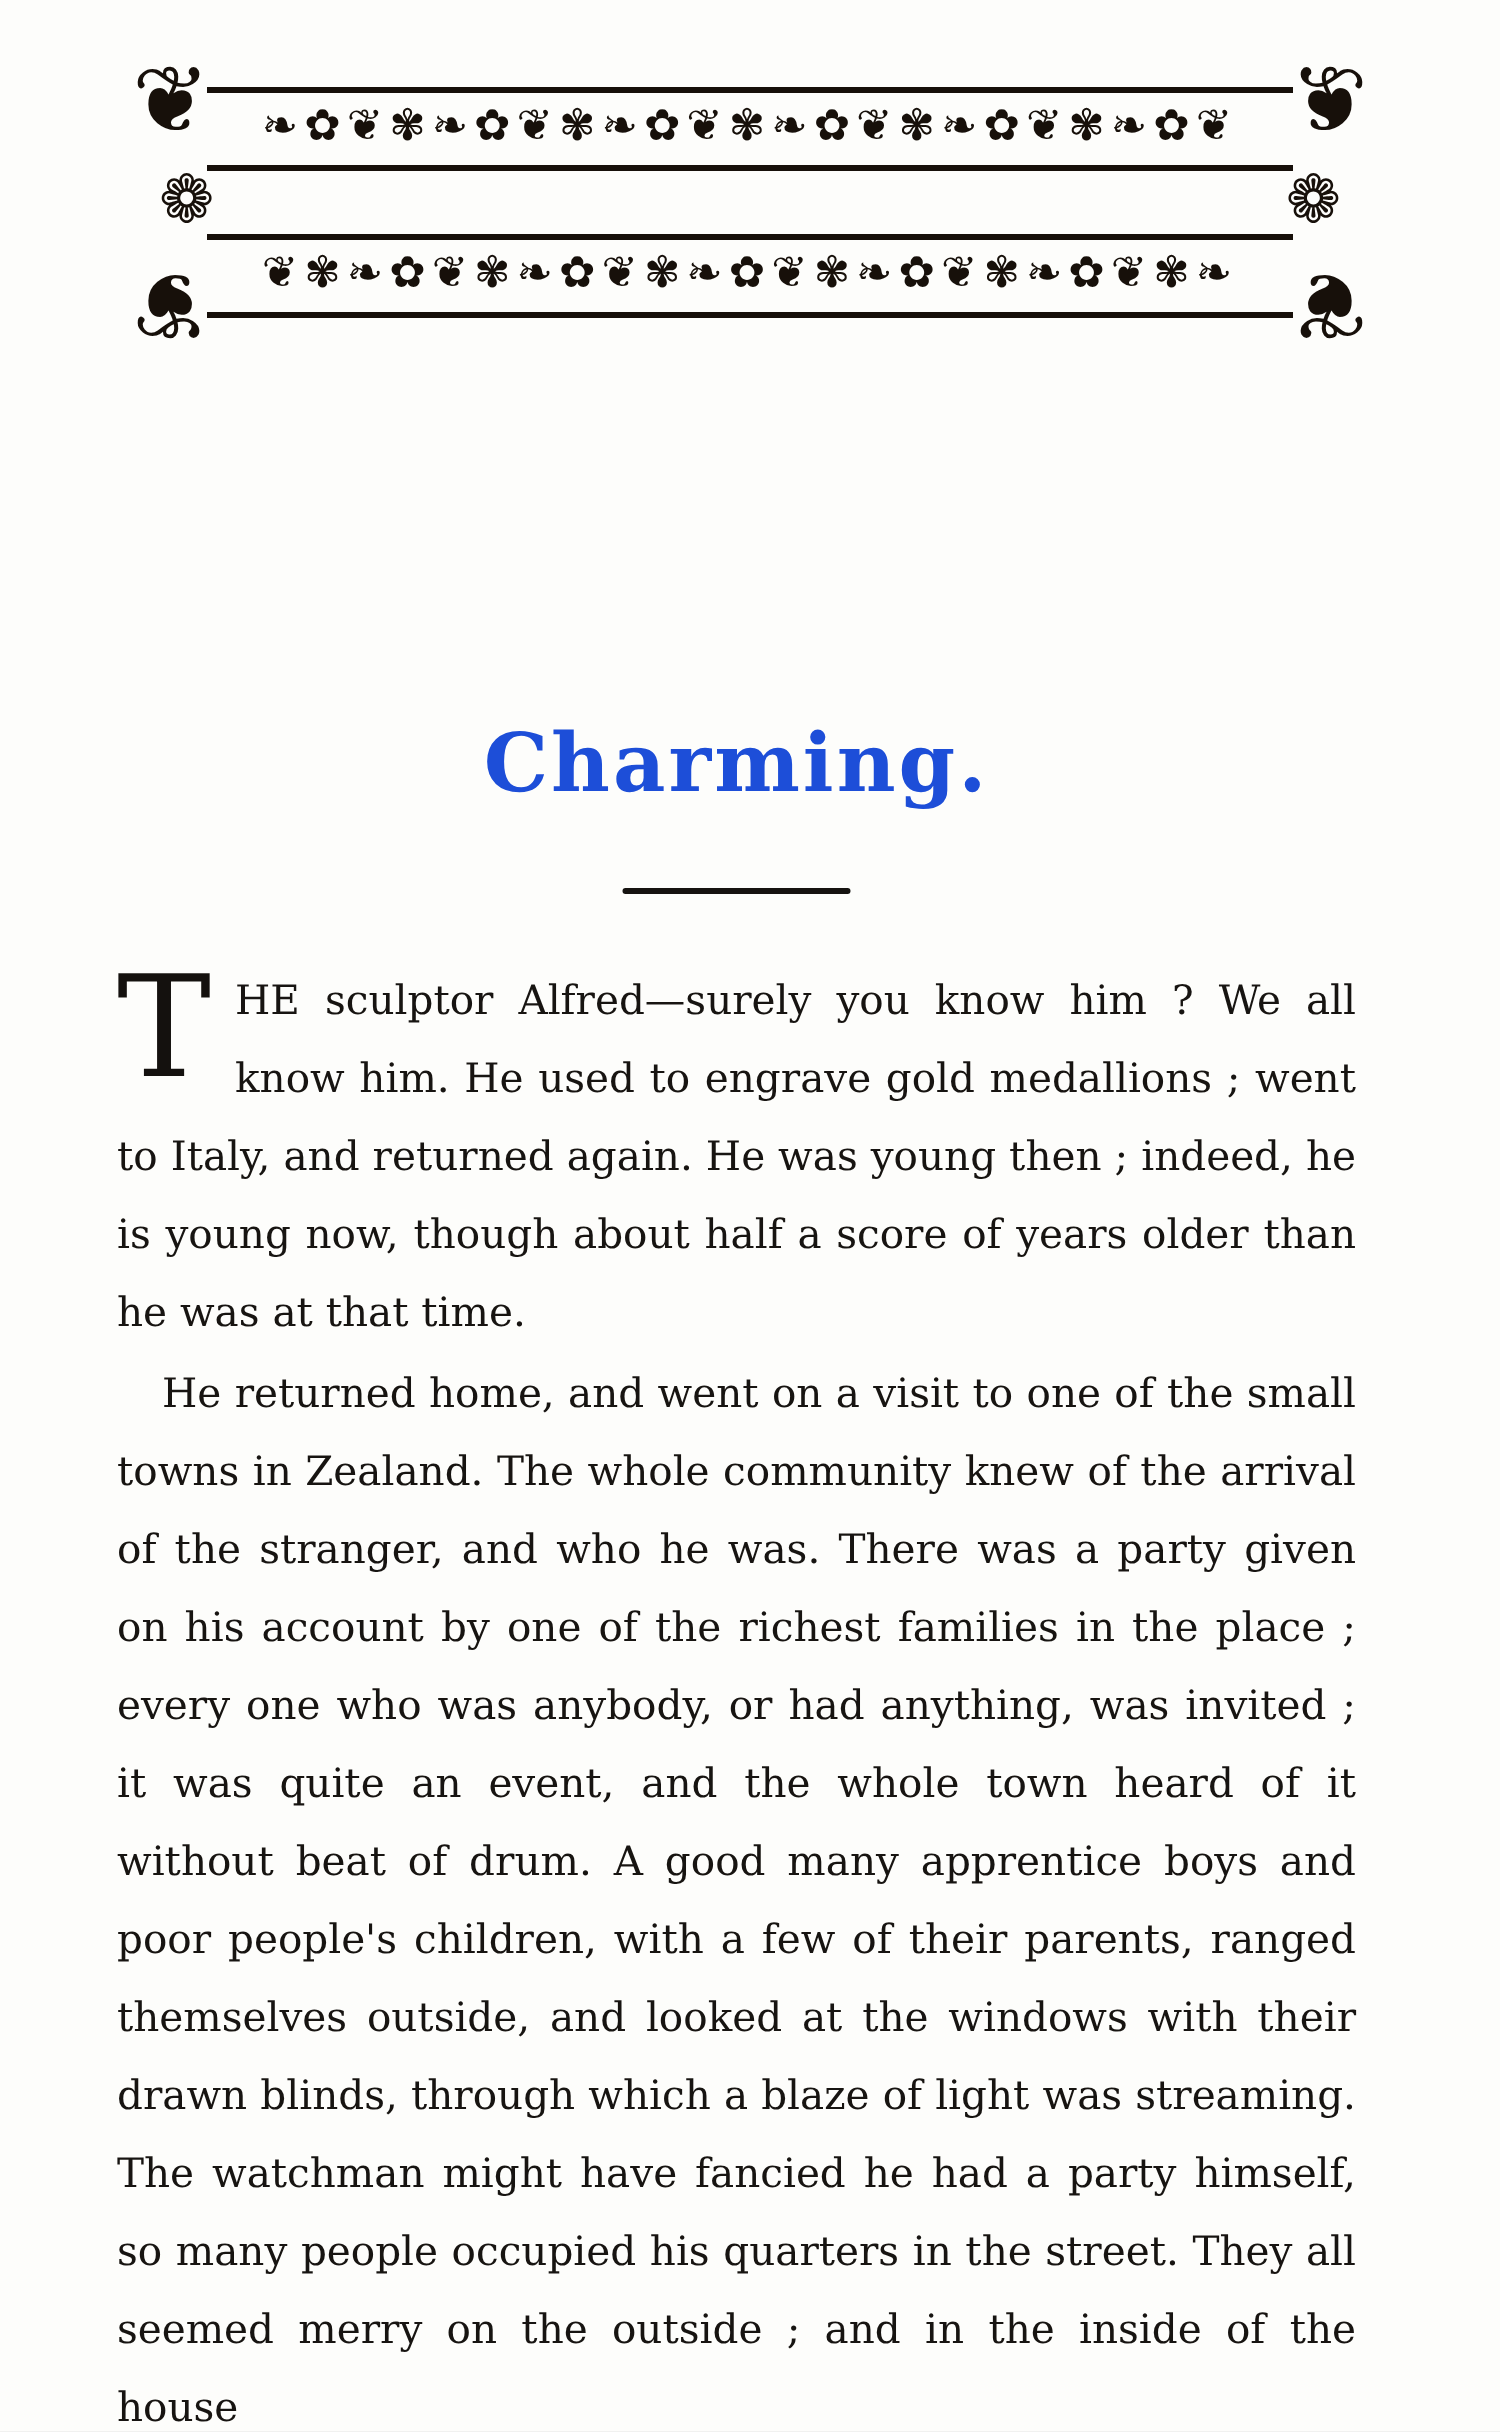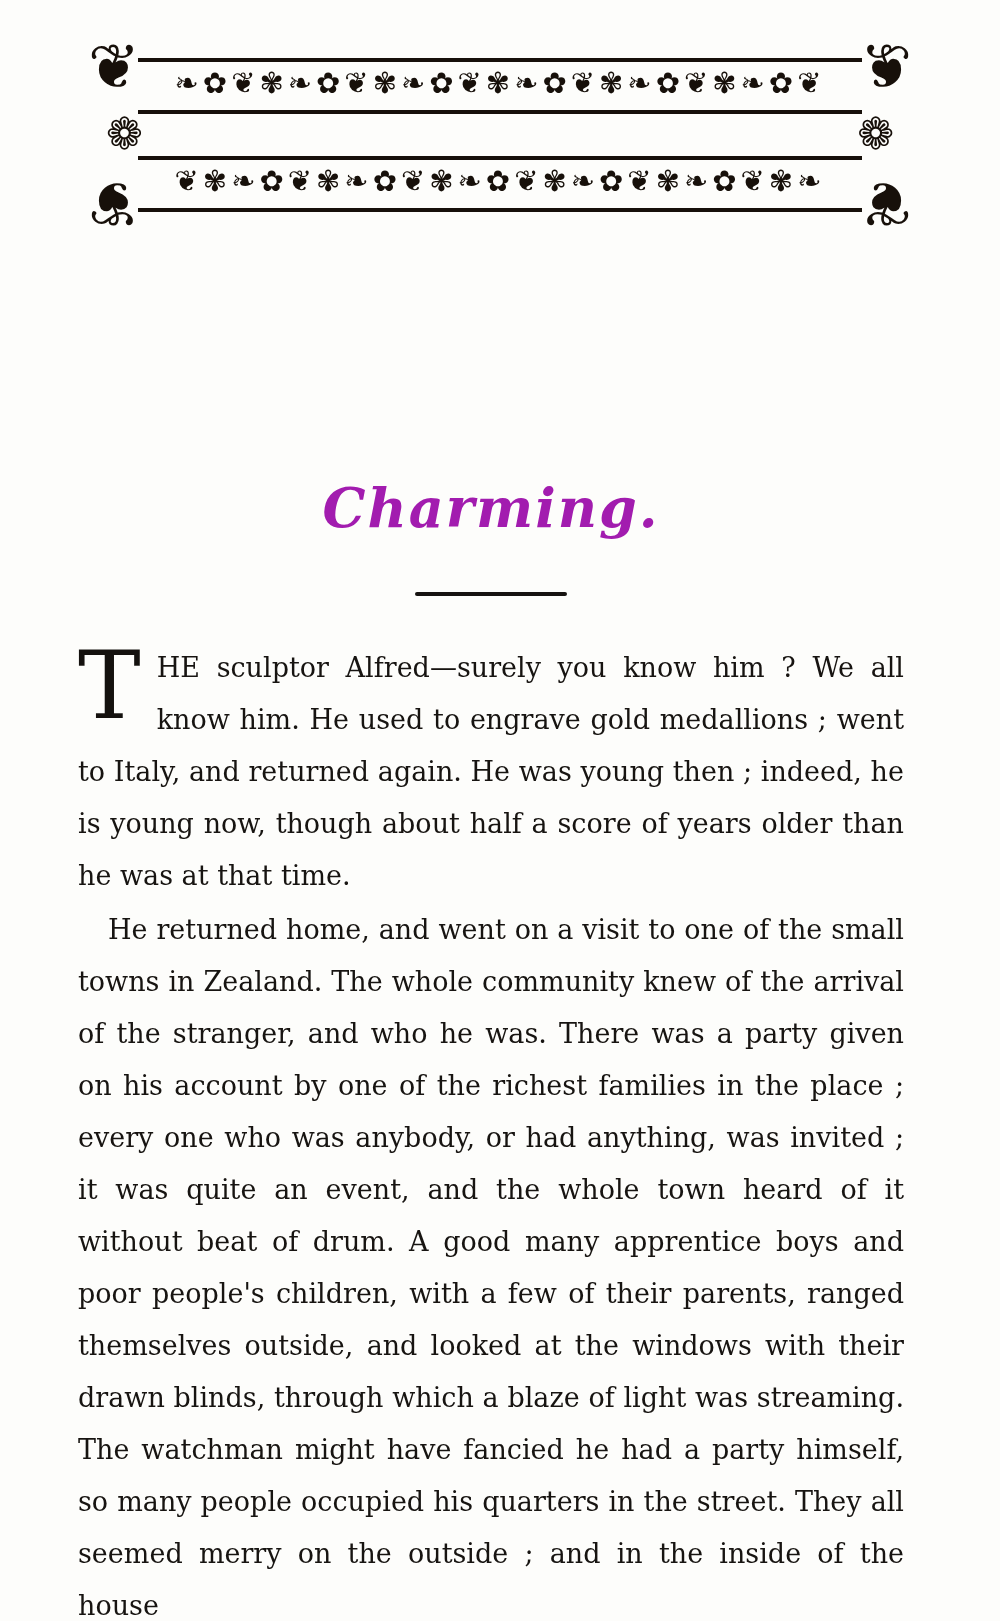--- a/index.html
+++ b/index.html
@@ -60,24 +60,23 @@
     line-height: 1;
   }
   .orn-side.left  { left: 2px; }
   .orn-side.right { right: 2px; }
 
   
   .title {
     margin: 252px 0 0 0;
     text-align: center;
     font-size: 54px;
-    font-style: italic;
     font-weight: bold;
     letter-spacing: 2px;
-    color: #a21caf;
+    color: #1d4ed8;
   }
   .title-divider {
     width: 152px;
     height: 4px;
     margin: 52px auto 0;
     background: #161310;
     border-radius: 2px;
   }
 
   

